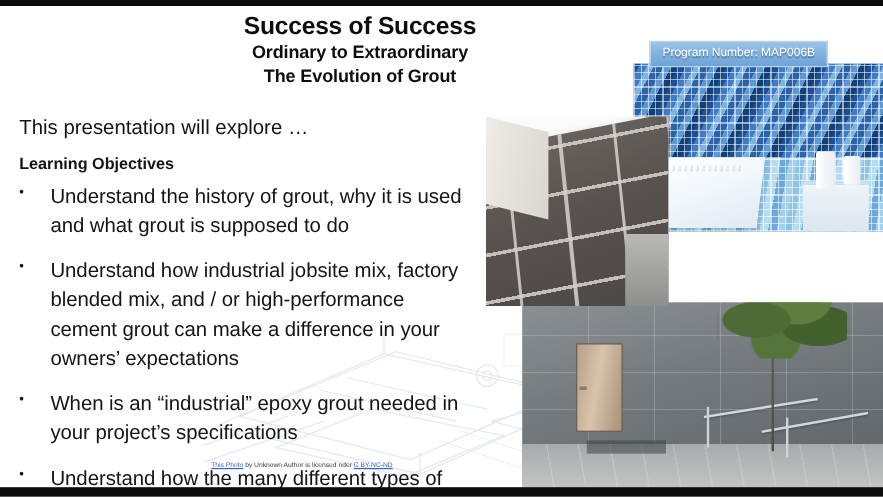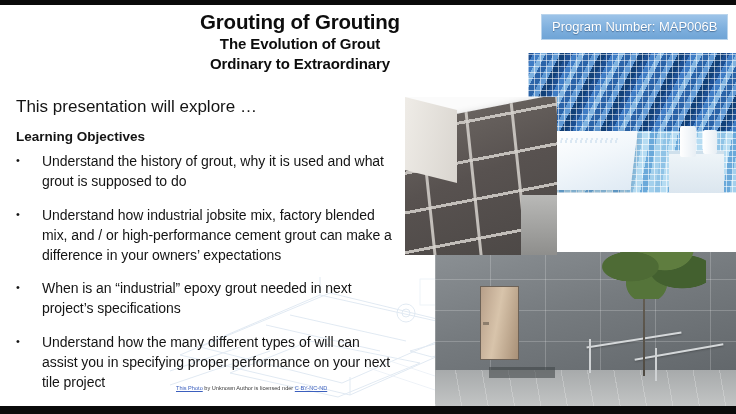--- a/index.html
+++ b/index.html
@@ -33,46 +33,46 @@
     font-size:20.5px; font-weight:bold; color:#0d0d0d;
     letter-spacing:-.2px; line-height:1.18;
   }
   .title-sub {
     font-size:15px; font-weight:bold; color:#0d0d0d;
     line-height:1.30; letter-spacing:-.1px;
   }
 
   
   .badge {
-    position:absolute; left:541px; top:14px;
+    position:absolute; left:541px; top:34px;
     padding:4px 10px 5px 10px;
     background:linear-gradient(180deg,#9cc3e8 0%,#7fb0de 55%,#6fa4d6 100%);
     border:1px solid #b9d4ec;
-    color:#ffffff; font-size:13px; font-weight:normal;
+    color:#ffffff; font-size:10px; font-weight:normal;
     white-space:nowrap; z-index:40;
     text-shadow:0 1px 1px rgba(40,70,105,.55);
   }
 
   
   .intro {
     position:absolute; left:16px; top:97px; z-index:10;
     font-size:17px; color:#141414;
   }
   .objectives-head {
     position:absolute; left:16px; top:129px; z-index:10;
     font-size:13.5px; font-weight:bold; color:#141414;text-align:right;
   }
   .bullets { position:absolute; left:16px; top:152px; width:380px; z-index:10; }
   .bullet { display:flex; margin-bottom:14px; }
   .bullet .dot {
     width:26px; flex:0 0 26px; font-size:11px; line-height:1.42;
     color:#141414; padding-top:1px;
   }
   .bullet .btxt {
-    font-size:14px; line-height:1.42; color:#141414; letter-spacing:-.05px;
+    font-size:17px; line-height:1.42; color:#141414; letter-spacing:-.05px;
   }
 
   
   .attribution {
     position:absolute; left:176px; top:385px; z-index:30;
     font-size:5.6px; color:#3a3a3a; white-space:nowrap;
   }
   .attribution a { color:#3b5fbe; text-decoration:underline; }
 
   
@@ -205,42 +205,42 @@
       <circle cx="236" cy="58" r="4"></circle>
       <path d="M0 130 L100 96 M0 116 L70 92"></path>
     </g>
     <g fill="none" stroke="#b9cde3" stroke-width=".8">
       <path d="M196 112 L268 136 M214 104 L286 128"></path>
       <rect x="250" y="24" width="46" height="26"></rect>
     </g>
   </svg>
 
   <div class="title-block">
-    <div class="title-main">Grouting of Grouting</div>
+    <div class="title-main">Success of Success</div>
+    <div class="title-sub">Ordinary to Extraordinary</div>
     <div class="title-sub">The Evolution of Grout</div>
-    <div class="title-sub">Ordinary to Extraordinary</div>
   </div>
 
   <div class="badge">Program Number: MAP006B</div>
 
   <div class="intro">This presentation will explore …</div>
   <div class="objectives-head">Learning Objectives</div>
 
   <div class="bullets">
     <div class="bullet">
       <span class="dot">•</span>
       <span class="btxt">Understand the history of grout, why it is used and what grout is supposed to do</span>
     </div>
     <div class="bullet">
       <span class="dot">•</span>
       <span class="btxt">Understand how industrial jobsite mix, factory blended mix, and / or high-performance cement grout can make a  difference in your owners’ expectations</span>
     </div>
     <div class="bullet">
       <span class="dot">•</span>
-      <span class="btxt">When is an “industrial” epoxy grout needed in next project’s specifications</span>
+      <span class="btxt">When is an “industrial” epoxy grout needed in your project’s specifications</span>
     </div>
     <div class="bullet">
       <span class="dot">•</span>
       <span class="btxt">Understand how the many different types of will can assist you in specifying proper performance on your next tile project</span>
     </div>
   </div>
 
   <div class="attribution">
     <a href="#">This Photo</a><span> by Unknown Author is licensed nder </span><a href="#">C BY-NC-ND</a>
   </div>

